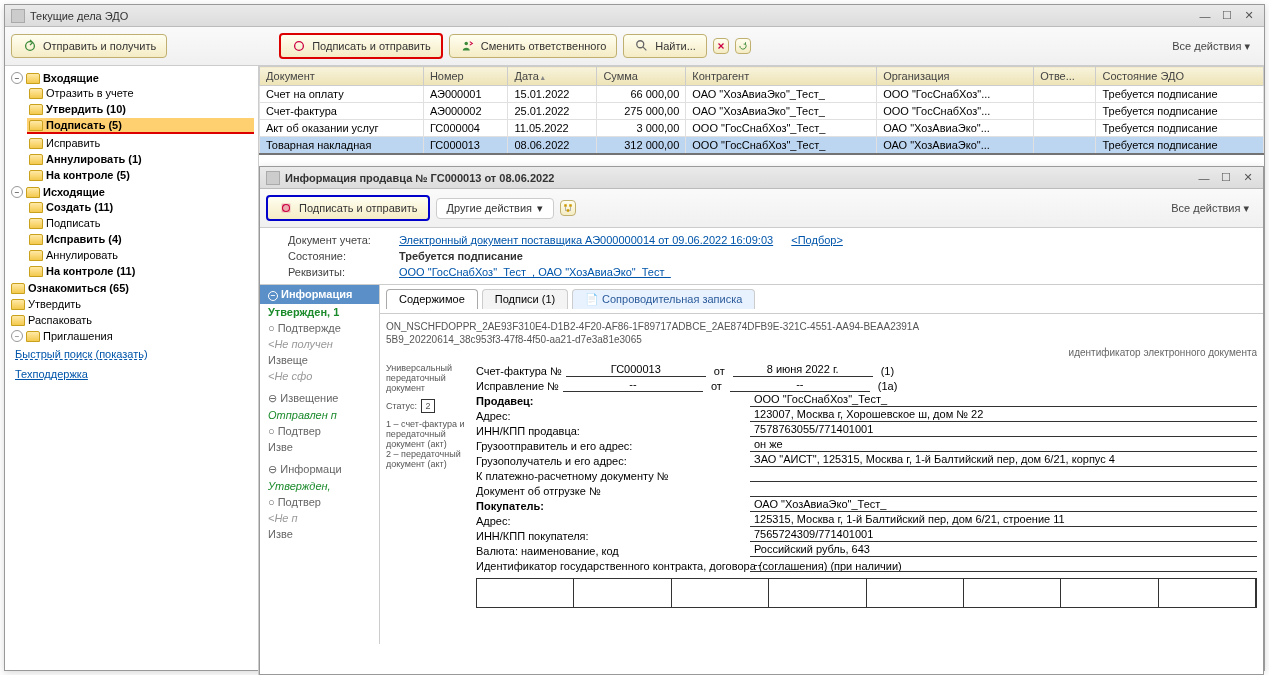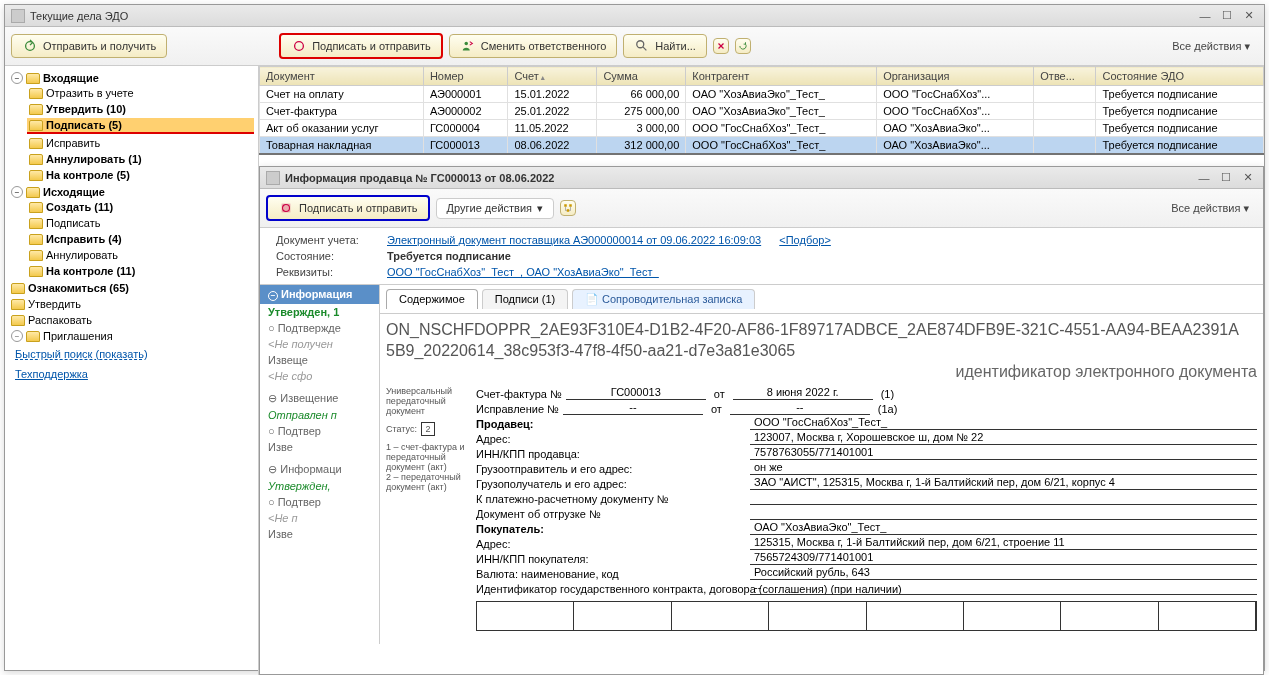--- a/index.html
+++ b/index.html
@@ -28,39 +28,39 @@
 .tree ul { list-style: none; padding-left: 18px; }
 .link { color: #0055aa; text-decoration: underline; cursor: pointer; display: inline-block; margin: 4px 6px; }
 .link.dashed { text-decoration: underline dashed; }
 .gridtbl { width: 100%; border-collapse: collapse; font-size: 11px; }
 .gridtbl th { background: linear-gradient(#f8f3dc,#ede3b5); border: 1px solid #ccc; padding: 3px 6px; text-align: left; font-weight: normal; color: #444; }
 .gridtbl td { border: 1px solid #e0e0e0; padding: 2px 6px; white-space: nowrap; }
 .gridtbl tr.selrow td { background: #bcd5f0; }
 .gridtbl td.num { text-align: right; }
 .red-underline td { border-bottom: 2px solid #737373; }
 .content { flex: 1; position: relative; overflow: auto; }
-.info-head { padding: 4px 8px; }
+.info-head { padding: 4px 8px; margin-left: 12px; }
 .info-row { display: flex; padding: 2px 8px; gap: 6px; }
 .info-row .lbl { width: 105px; color: #444; }
 .info-row .val { color: #0055aa; text-decoration: underline; cursor: pointer; }
 .info-row .val.plain { color: #333; font-weight: bold; text-decoration: none; cursor: default; }
 .panel-split { display: flex; height: 360px; border-top: 1px solid #ccc; }
 .left-pane { width: 120px; border-right: 1px solid #ccc; overflow: hidden; }
 .left-tab { background: #5a8fc8; color: #fff; padding: 3px 8px; font-weight: bold; }
 .left-status { color: #1a8a2a; font-weight: bold; padding: 2px 8px; }
 .left-item { padding: 2px 8px; color: #666; }
 .left-item .g { color: #1a8a2a; font-style: italic; }
 .left-item .i { color: #999; font-style: italic; }
 .right-pane { flex: 1; display: flex; flex-direction: column; }
 .tabs { display: flex; gap: 4px; padding: 4px 6px; border-bottom: 1px solid #ccc; }
 .tab { border: 1px solid #ccc; border-bottom: none; padding: 3px 12px; background: #f4f4f4; cursor: pointer; border-radius: 4px 4px 0 0; }
 .tab.active { background: #fff; font-weight: normal; border-color: #aaa; }
 .tab.spec { background: #e8f2ff; color: #2a5a9a; }
 .doc-area { flex: 1; padding: 6px; overflow: auto; background: #fff; }
-.doc-id { color: #555; font-size: 16px; line-height: 1.3; }
+.doc-id { color: #555; font-size: 10px; line-height: 1.3; }
 .doc-id .sub { text-align: right; color: #666; }
 .doc-form { display: flex; gap: 10px; margin-top: 4px; }
 .leftnote { width: 80px; font-size: 9px; color: #555; }
 .leftnote .stbox { border: 1px solid #333; width: 14px; height: 14px; display: inline-flex; align-items: center; justify-content: center; margin-left: 4px; }
 .formtbl { flex: 1; }
 .formrow { display: flex; align-items: flex-end; gap: 4px; margin-bottom: 1px; }
 .formrow .fl { white-space: nowrap; }
 .formrow .fv { border-bottom: 1px solid #333; flex: 1; padding: 0 4px; min-height: 14px; white-space: nowrap; overflow: hidden; }
 .formrow .fs { white-space: nowrap; padding: 0 4px; }
 .bottomtbl { border: 1px solid #333; height: 30px; margin-top: 6px; display: flex; }
@@ -251,21 +251,21 @@
       <a class="link dashed">Быстрый поиск (показать)</a><br>
       <a class="link">Техподдержка</a>
     </div>
 
     <div class="content">
       <table class="gridtbl">
         <thead>
             <tr>
           <th>Документ</th>
           <th>Номер</th>
-          <th><span>Счет</span><span class="sortind">▴</span></th>
+          <th><span>Дата</span><span class="sortind">▴</span></th>
           <th>Сумма</th>
           <th>Контрагент</th>
           <th>Организация</th>
           <th>Отве...</th>
           <th>Состояние ЭДО</th>
         </tr>
           </thead>
         <tbody id="grid-body">
             <tr>
               <td>Счет на оплату</td>

